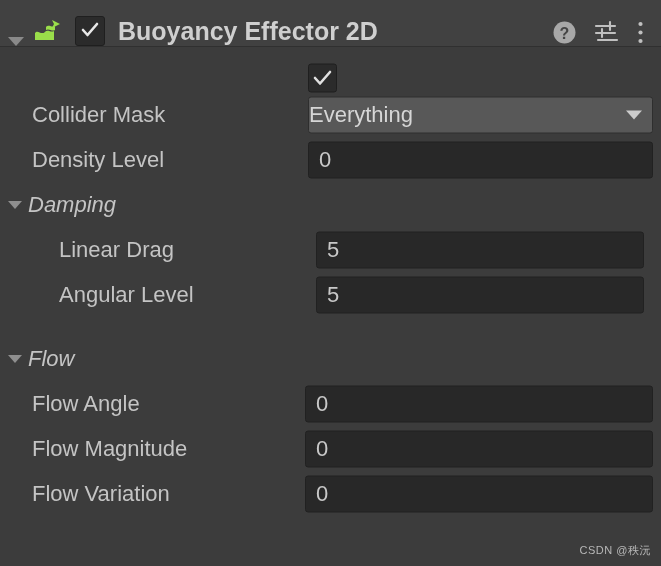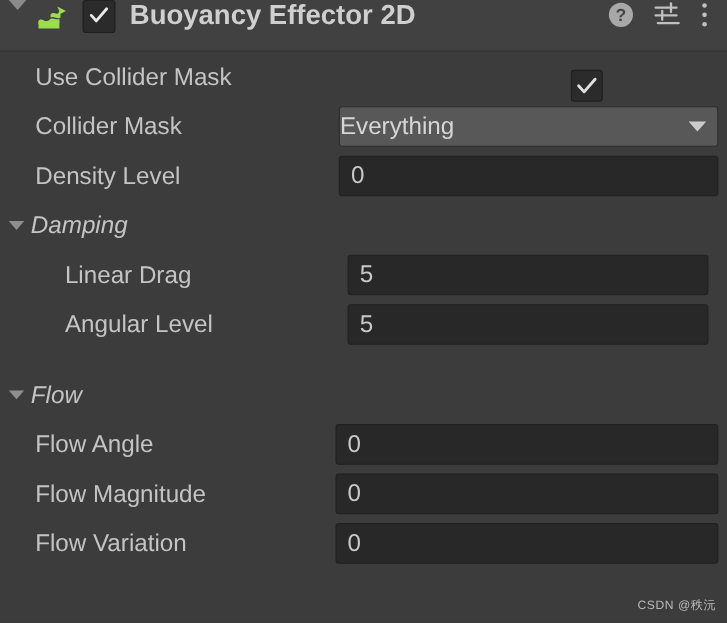--- a/index.html
+++ b/index.html
@@ -22,21 +22,21 @@
     background: #3c3c3c;
   }
 
   
   .comp-header {
     position: relative;
     height: 47px;
     background: #414141;
     border-bottom: 1px solid #303030;
     display: flex;
-    align-items: flex-start;
+    align-items: flex-end;
     box-sizing: border-box;
   }
 
   .foldout-tri {
     width: 0;
     height: 0;
     border-left: 8px solid transparent;
     border-right: 8px solid transparent;
     border-top: 9px solid #8a8a8a;
     flex: 0 0 auto;
@@ -245,21 +245,20 @@
         <circle cx="5.5" cy="5" r="2.1" fill="#c0c0c0"></circle>
         <circle cx="5.5" cy="13.5" r="2.1" fill="#c0c0c0"></circle>
         <circle cx="5.5" cy="22" r="2.1" fill="#c0c0c0"></circle>
       </svg>
     </span>
   </div>
 
   <div class="rows">
 
     <div class="row">
-      <span class="label indent1">Use Collider Mask</span>
       <span class="field checkbox" style="left:308px;">
         <svg class="tick" viewBox="0 0 19 19">
           <path d="M2 9.5 L7 15 L17 3.5" stroke="#e0e0e0" stroke-width="2.6" fill="none" stroke-linecap="round" stroke-linejoin="round"></path>
         </svg>
       </span>
     </div>
 
     <div class="row">
       <span class="label indent1">Collider Mask</span>
       <span class="field dropdown" style="left:308px; width:345px;">

